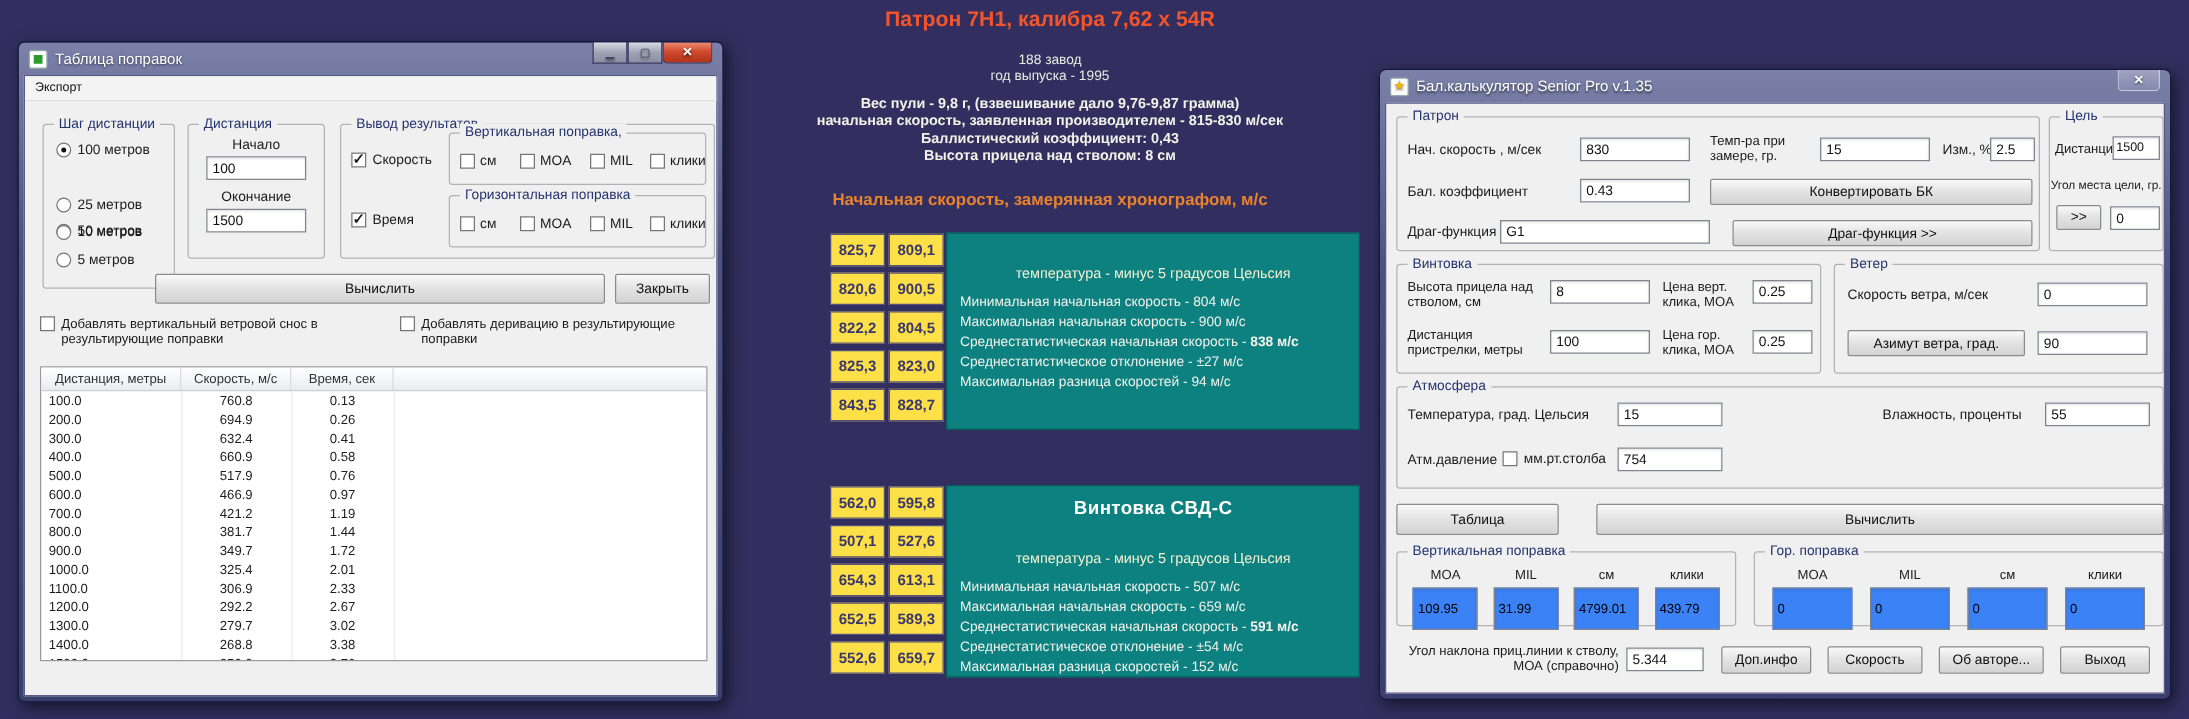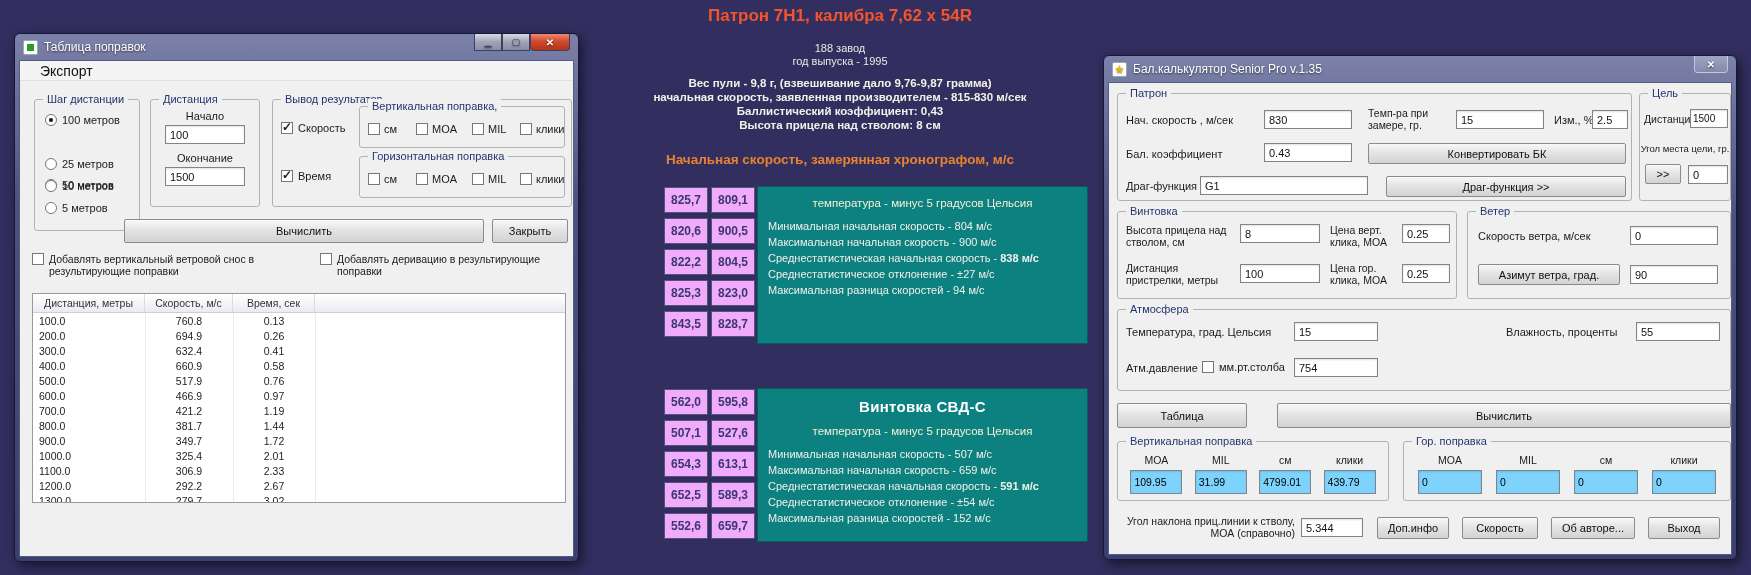--- a/index.html
+++ b/index.html
@@ -24,48 +24,48 @@
   .glab{position:absolute;top:-8px;left:8px;background:#f0f0f0;padding:0 4px;font-size:11px;color:#24346e;line-height:15px;white-space:nowrap}
   .lbl{position:absolute;font-size:11px;color:#1b1b1b;line-height:13px}
   .lbl.small{font-size:10.5px;line-height:12px}
   .inp{position:absolute;background:#fff;border:1px solid #7f848f;box-shadow:inset 0 1px 2px rgba(0,0,0,.12);font-size:11px;font-family:"Liberation Sans",sans-serif;padding:1px 4px;height:19px;color:#111}
   .btn{position:absolute;display:flex;align-items:center;justify-content:center;background:linear-gradient(#f9f9f9,#e4e4e4 45%,#d3d3d3);border:1px solid #8b8b8b;font-size:11px;color:#111;border-radius:2px;cursor:default}
   .cb{width:12px;height:12px;background:#fff;border:1px solid #767676;display:inline-block;position:relative;flex:none}
   .cb.on::after{content:"✓";position:absolute;left:0px;top:-3px;font-size:12px;font-weight:bold;color:#1a1a1a}
   .rb{width:12px;height:12px;background:#fff;border:1px solid #767676;border-radius:50%;display:inline-block;position:relative;flex:none}
   .rb.on::after{content:"";position:absolute;left:3px;top:3px;width:4px;height:4px;border-radius:50%;background:#111}
   .ckrow{position:absolute;display:flex;align-items:flex-start;gap:5px;font-size:11px;color:#1b1b1b}
-  .menu{position:absolute;left:0;top:0;right:0;height:20px;background:#f4f4f4;border-bottom:1px solid #e0e0e0;display:flex;align-items:center;font-size:14px;color:#111;padding:0 20px}
+  .menu{position:absolute;left:0;top:0;right:0;height:20px;background:#f4f4f4;border-bottom:1px solid #e0e0e0;display:flex;align-items:center;font-size:10px;color:#111;padding:0 8px}
 
   
   .tbl{position:absolute;background:#fff;border:1px solid #9a9a9a;overflow:hidden}
   .thead{display:flex;height:19px;background:linear-gradient(#ffffff,#f3f4f8 60%,#e9ebf2);border-bottom:1px solid #cfcfcf;font-size:10.5px;color:#333}
   .th{display:flex;align-items:center;justify-content:center;border-right:1px solid #dcdcdc;height:100%}
   .trow{display:flex;height:15px;font-size:10.5px;color:#1d1d1d;align-items:center}
   .tc{height:100%;display:flex;align-items:center;justify-content:center}
   .tc.left{justify-content:flex-start;padding-left:6px}
   .colline{position:absolute;top:19px;bottom:0;width:1px;background:#ececec}
 
   
   .mid-title{position:absolute;left:580px;top:6px;width:520px;text-align:center;color:#F4542B;font-size:17px;font-weight:bold}
   .mid-line{position:absolute;left:580px;width:520px;text-align:center;color:#e9e9e1;font-size:11px}
   .mid-details{position:absolute;left:580px;top:76px;width:520px;text-align:center;color:#f3f1e7;font-size:11.5px;font-weight:bold;line-height:14px}
   .chrono{position:absolute;left:580px;top:152px;width:520px;text-align:center;color:#E8822F;font-size:13.5px;font-weight:bold}
 
   .rifle{position:absolute;left:664px;width:424px}
   .cells{position:absolute;left:0;top:1px;display:grid;grid-template-columns:44px 44px;gap:5px 3px}
-  .val{width:44px;height:26px;background:#f0abfc;border:1px solid #55527b;color:#3b376e;font-weight:bold;font-size:12px;display:flex;align-items:center;justify-content:center}
+  .val{width:44px;height:26px;background:#fde047;border:1px solid #55527b;color:#3b376e;font-weight:bold;font-size:12px;display:flex;align-items:center;justify-content:center}
   .teal{position:absolute;left:93px;top:0;width:331px;height:100%;background:#0C8180;border:1px solid #085c5b;color:#fff}
   .rname{text-align:center;font-weight:bold;font-size:15px;margin-top:9px;letter-spacing:.3px}
-  .rsub{text-align:center;font-size:11.5px;color:#f6f0d2;margin-top:10px}
+  .rsub{text-align:center;font-size:11.5px;color:#f6f0d2;margin-top:26px}
   .stats{margin:9px 0 0 10px;font-size:11px;line-height:16px;color:#f1f1ea}
 
   .corrcols{position:absolute;left:0;top:12px;right:0;display:flex;justify-content:space-evenly}
   .corrcol{display:flex;flex-direction:column;align-items:center;gap:4px;font-size:10.5px;color:#1b1b1b}
-  .corrcol .cinp{background:#7dd3fc;border:1px solid #7f848f;box-shadow:inset 0 1px 2px rgba(0,0,0,.12);font-size:10.5px;font-family:"Liberation Sans",sans-serif;padding:1px 3px;height:24px}
+  .corrcol .cinp{background:#3b82f6;border:1px solid #7f848f;box-shadow:inset 0 1px 2px rgba(0,0,0,.12);font-size:10.5px;font-family:"Liberation Sans",sans-serif;padding:1px 3px;height:34px}
 </style>
 </head>
 <body>
 
 <div class="win" style="left:14px;top:33px;width:565px;height:529px">
   <div class="titlebar">
     <span class="appicon">
         <span class="dot"></span>
       </span>
     <span>Таблица поправок</span>
@@ -173,21 +173,21 @@
 
     <div class="ckrow" style="left:12px;top:192px;width:242px;font-size:10.5px;line-height:12px">
       <span class="cb"></span>
       <span>Добавлять вертикальный ветровой снос в результирующие поправки</span>
     </div>
     <div class="ckrow" style="left:300px;top:192px;width:250px;font-size:10.5px;line-height:12px">
       <span class="cb"></span>
       <span>Добавлять деривацию в результирующие поправки</span>
     </div>
 
-    <div class="tbl" style="left:12px;top:232px;width:534px;height:210px">
+    <div class="tbl" style="left:12px;top:232px;width:534px;height:236px">
       <div class="thead" id="table-head">
           <div class="th" style="width: 112px;">Дистанция, метры</div>
           <div class="th" style="width: 88px;">Скорость, м/с</div>
           <div class="th" style="width: 82px;">Время, сек</div>
           <div class="th" style="flex: 1 1 0%; border-right: none;"></div>
         </div>
       <div class="colline" style="left:112px"></div>
       <div class="colline" style="left:200px"></div>
       <div class="colline" style="left:282px"></div>
       <div id="table-rows">

